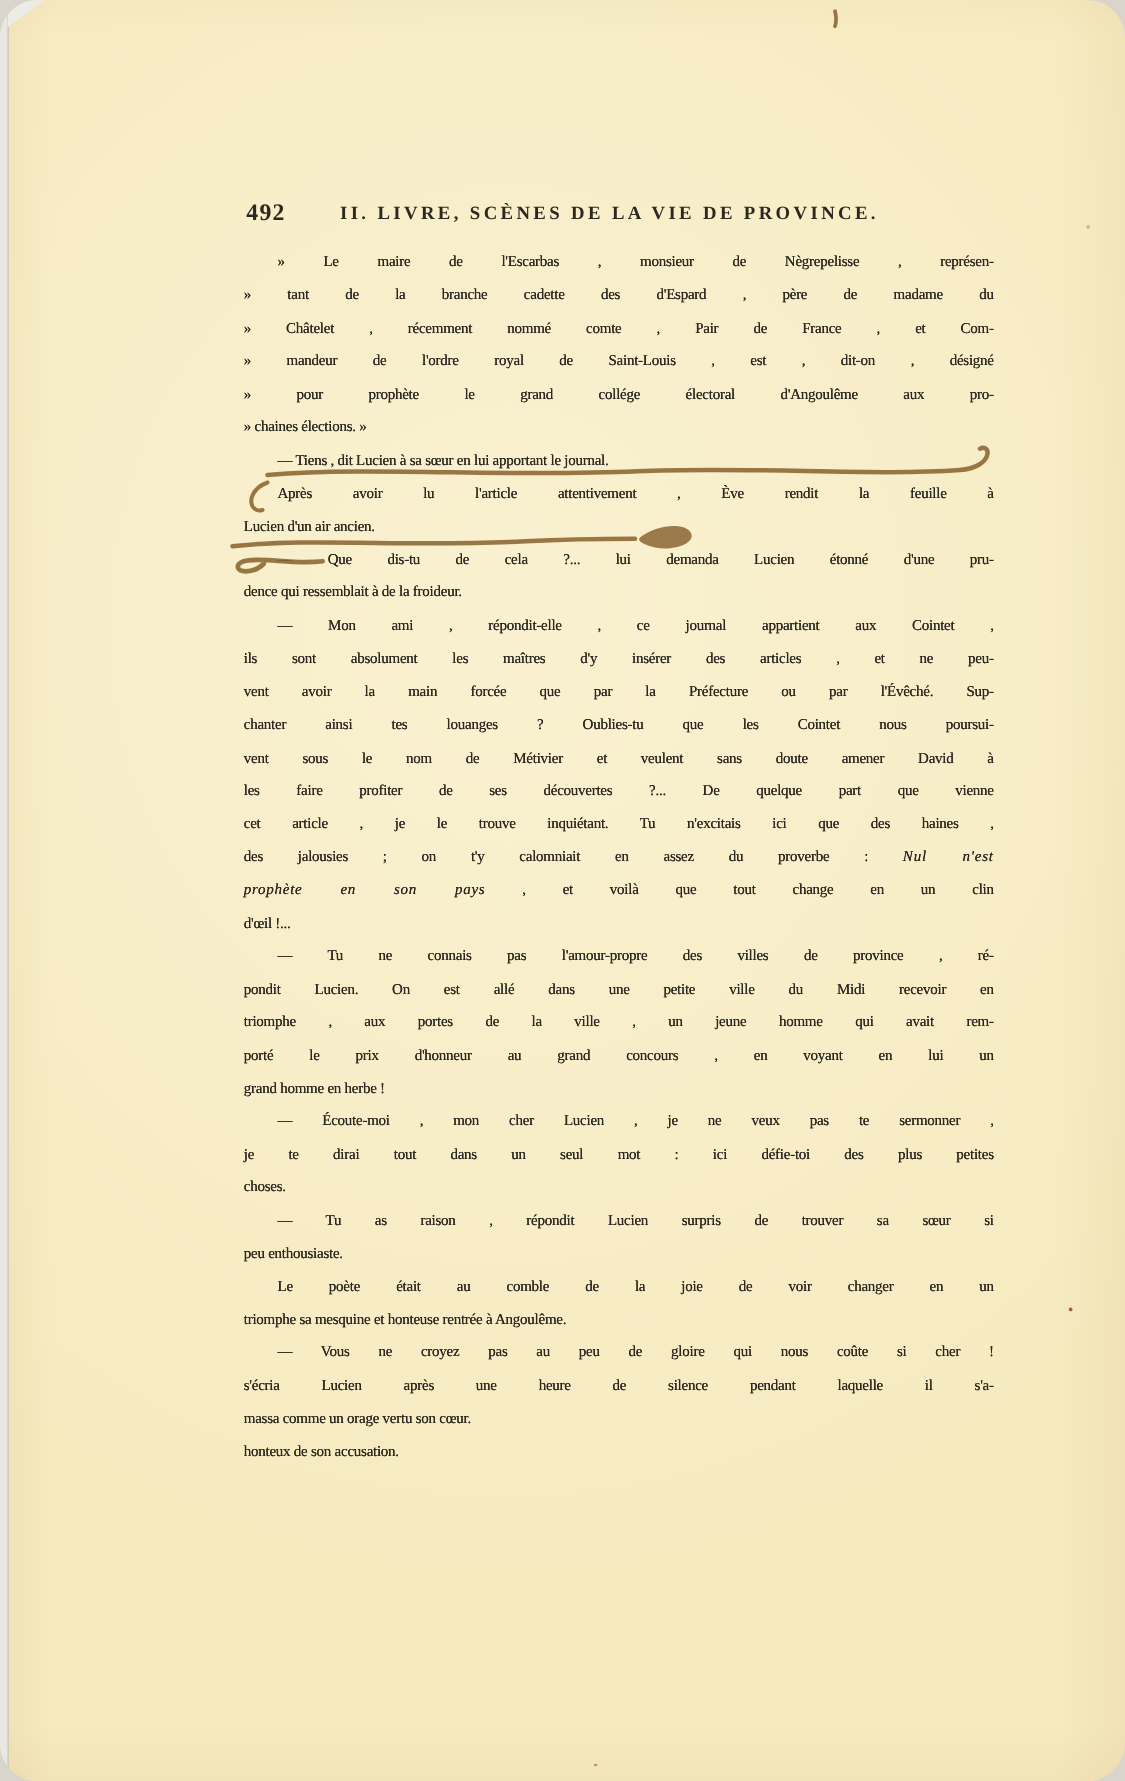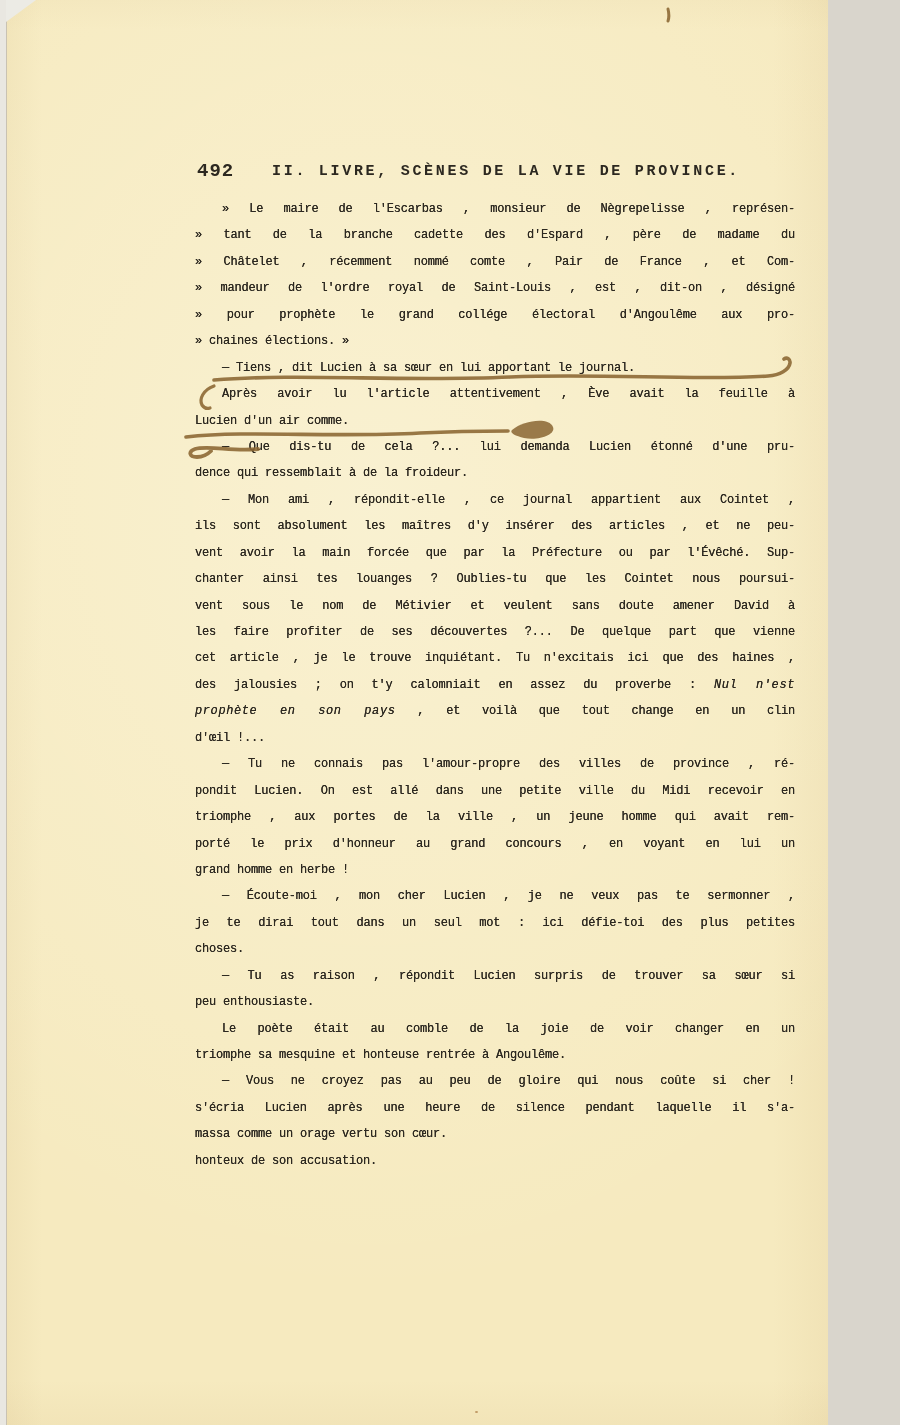--- a/index.html
+++ b/index.html
@@ -1,25 +1,26 @@
 <!DOCTYPE html>
 <html style="--paper: #f6eabf; --paper-edge: #e9e7e1; --text: #2c2820; --ink: #8a6531;"><head>
 <meta charset="utf-8">
 <style>
   html,body{margin:0;padding:0;background:#d9d5cc;}
   .page{
-    position:relative;width:828px;height:1425px;overflow:hidden;
-    font-family:Liberation Mono, monospace;
+    position:relative;width:900px;height:1425px;overflow:hidden;
+    font-family:Liberation Serif, serif;
     background-color:#f6eabf;
     background-image:
       radial-gradient(130% 90% at 45% 35%, rgba(255,252,238,.38), rgba(255,252,238,0) 62%),
       linear-gradient(90deg, rgba(186,150,90,.10), rgba(186,150,90,0) 42px),
       linear-gradient(270deg, rgba(186,150,90,.09), rgba(186,150,90,0) 55px),
       linear-gradient(0deg, rgba(186,150,90,.07), rgba(186,150,90,0) 45px),
       linear-gradient(180deg, rgba(186,150,90,.05), rgba(186,150,90,0) 30px);
+    border-radius: 30px;
   }
   .edge-left{position:absolute;left:0;top:0;width:6px;height:100%;
     background:#e9e7e1;border-right:1px solid #c9c2b2;}
   .corner-cut{position:absolute;left:6px;top:0;width:30px;height:22px;
     background:#ecebe5;clip-path:polygon(0 0,100% 0,0 100%);}
   .header{position:absolute;left:195px;top:160px;width:600px;height:30px;color:var(--text,#2c2820);}
   .pagenum{position:absolute;left:2px;top:0;font-size:19px;font-weight:bold;letter-spacing:1px;}
   .runtitle{position:absolute;left:77px;top:3px;font-size:15px;font-weight:bold;letter-spacing:2.7px;white-space:nowrap;text-align:right;}
   .body{position:absolute;left:195px;top:196px;width:600px;
     font-size:12px;line-height:26.45px;letter-spacing:-0.2px;color:var(--text,#2c2820);
@@ -48,22 +49,22 @@
 
   <div class="body">
 
   <div class="line indent"><span>» Le maire de l'Escarbas , monsieur de Nègrepelisse , représen-</span></div>
       <div class="line"><span>» tant de la branche cadette des d'Espard , père de madame du</span></div>
       <div class="line"><span>» Châtelet , récemment nommé comte , Pair de France , et Com-</span></div>
       <div class="line"><span>» mandeur de l'ordre royal de Saint-Louis , est , dit-on , désigné</span></div>
       <div class="line"><span>» pour prophète le grand collége électoral d'Angoulême aux pro-</span></div>
       <div class="line last"><span>» chaines élections. »</span></div>
       <div class="line indent last"><span>— Tiens , dit Lucien à sa sœur en lui apportant le journal.</span></div>
-      <div class="line indent"><span>Après avoir lu l'article attentivement , Ève avait la feuille à</span></div>
-      <div class="line last"><span>Lucien d'un air comme.</span></div>
+      <div class="line indent"><span>Après avoir lu l'article attentivement , Ève rendit la feuille à</span></div>
+      <div class="line last"><span>Lucien d'un air ancien.</span></div>
       <div class="line indent"><span>— Que dis-tu de cela ?... lui demanda Lucien étonné d'une pru-</span></div>
       <div class="line last"><span>dence qui ressemblait à de la froideur.</span></div>
       <div class="line indent"><span>— Mon ami , répondit-elle , ce journal appartient aux Cointet ,</span></div>
       <div class="line"><span>ils sont absolument les maîtres d'y insérer des articles , et ne peu-</span></div>
       <div class="line"><span>vent avoir la main forcée que par la Préfecture ou par l'Évêché. Sup-</span></div>
       <div class="line"><span>chanter ainsi tes louanges ? Oublies-tu que les Cointet nous poursui-</span></div>
       <div class="line"><span>vent sous le nom de Métivier et veulent sans doute amener David à</span></div>
       <div class="line"><span>les faire profiter de ses découvertes ?... De quelque part que vienne</span></div>
       <div class="line"><span>cet article , je le trouve inquiétant. Tu n'excitais ici que des haines ,</span></div>
       <div class="line"><span>des jalousies ; on t'y calomniait en assez du proverbe : </span><span class="it">Nul n'est</span></div>

